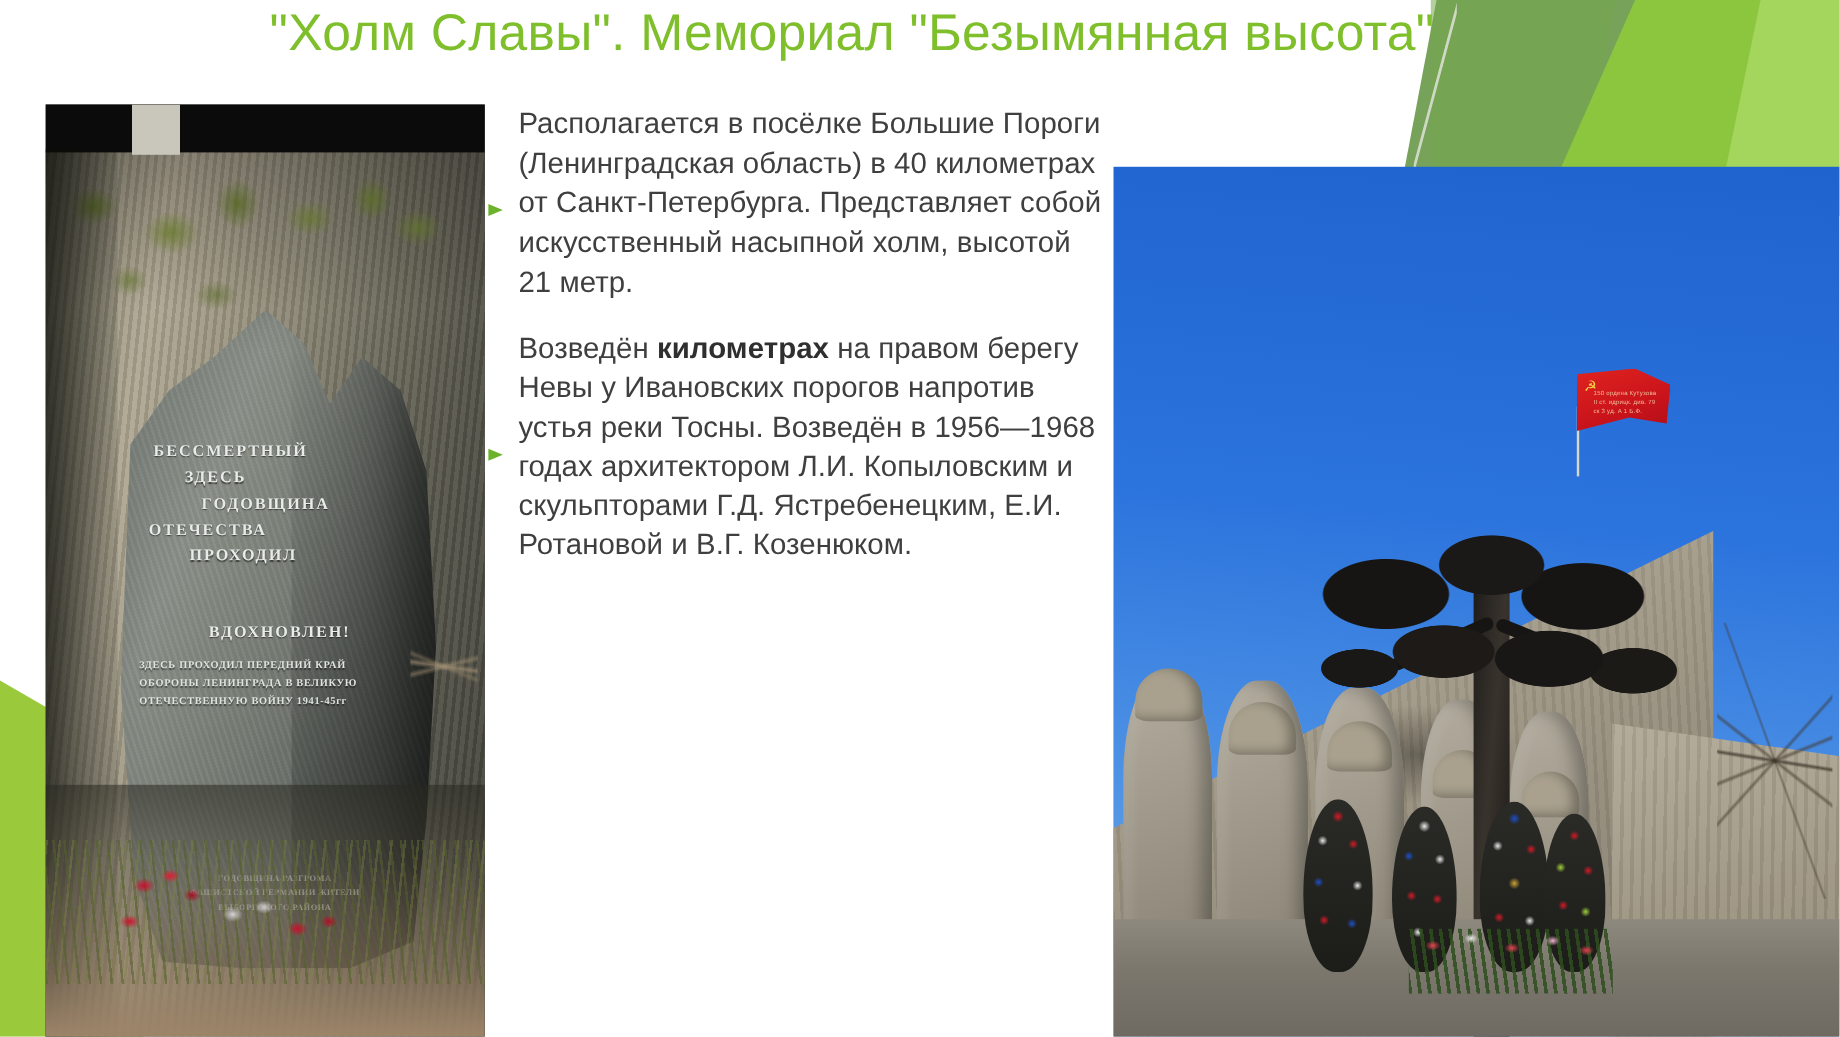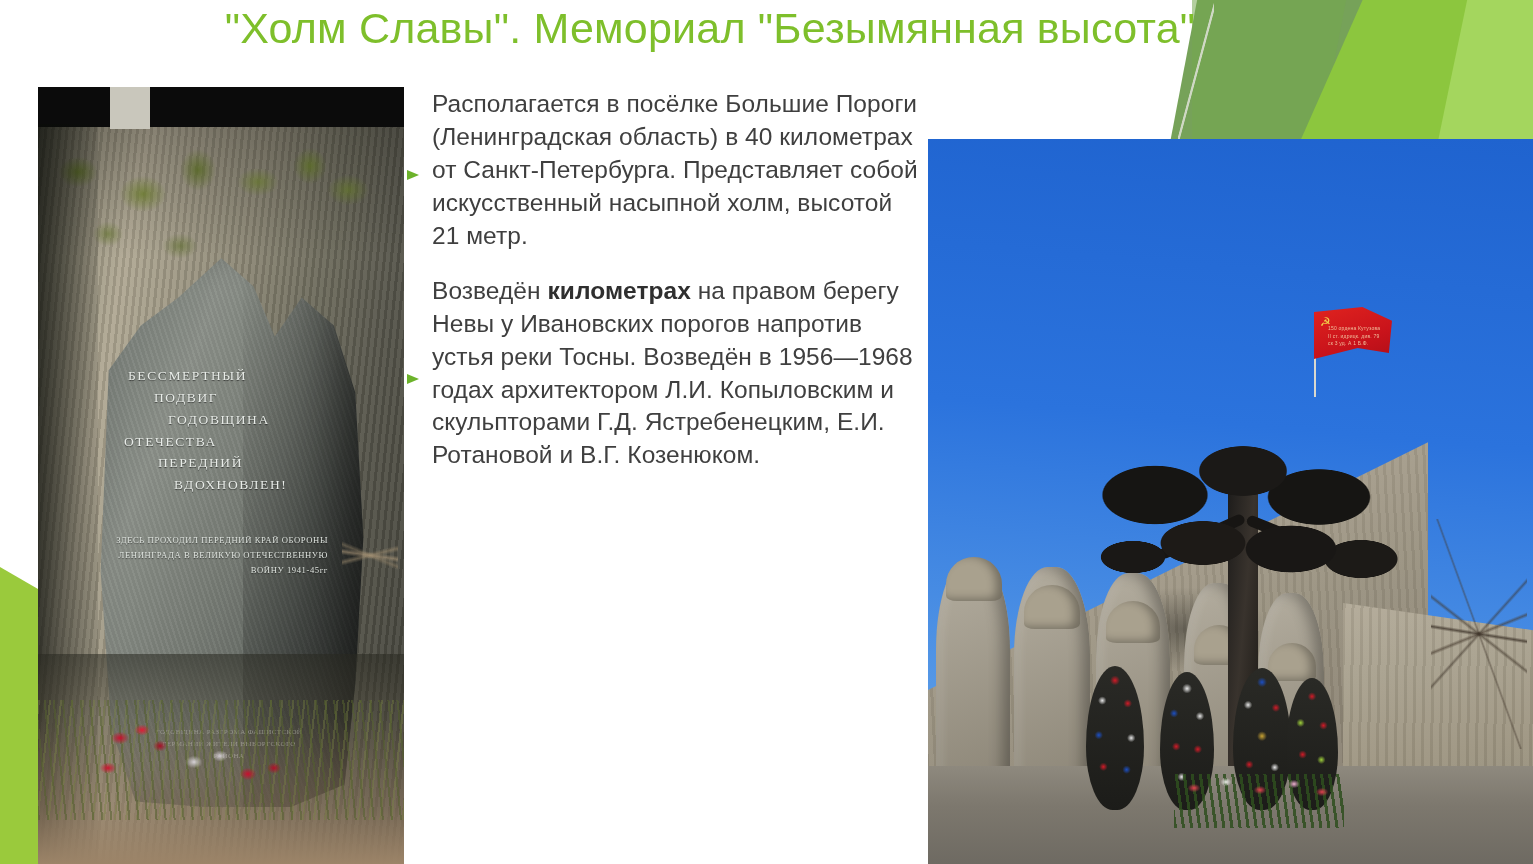--- a/index.html
+++ b/index.html
@@ -114,20 +114,21 @@
   }
   .pl-stone {
     position: absolute;
     left: 60px; top: 160px; width: 268px; height: 560px;
     background:
       repeating-linear-gradient(72deg, rgba(255,255,255,0.035) 0 2px, rgba(0,0,0,0.04) 2px 5px),
       linear-gradient(112deg, #6f7570 0%, #8b9089 28%, #767b74 52%, #5e635e 74%, #4c514d 100%);
     clip-path: polygon(4% 22%, 16% 14%, 30% 9%, 46% 2%, 58% 7%, 66% 16%, 76% 9%, 88% 14%, 96% 26%,
                        99% 52%, 96% 78%, 92% 96%, 72% 100%, 40% 100%, 14% 99%, 5% 86%, 1% 58%);
     box-shadow: inset -26px -10px 48px rgba(0,0,0,0.45);
+    font-weight: bold;
   }
   .pl-stone-shade {
     position: absolute; right: 0; top: 0; width: 46%; height: 100%;
     background: linear-gradient(100deg, rgba(0,0,0,0) 0%, rgba(0,0,0,0.30) 55%, rgba(0,0,0,0.52) 100%);
   }
   .pl-inscr {
     position: absolute;
     left: 14px; top: 118px; width: 230px;
     color: #e8ece8;
     font-size: 13.5px;
@@ -135,29 +136,29 @@
     letter-spacing: 1.6px;
     text-shadow: 0 1px 1px rgba(0,0,0,0.55);
     font-family: "Liberation Serif", serif;
   }
   .pl-inscr span { display:block; }
   .pl-inscr .i1 { padding-left: 16px; }
   .pl-inscr .i2 { padding-left: 42px; }
   .pl-inscr .i3 { padding-left: 56px; }
   .pl-inscr .i4 { padding-left: 12px; }
   .pl-inscr .i5 { padding-left: 46px; }
-  .pl-inscr .i6 { padding-left: 62px; }
+  .pl-inscr .i6 { padding-left: 62px; margin-top: 42px; }
   .pl-inscr2 {
     position: absolute;
-    left: 18px; top: 286px; width: 212px;
+    left: 18px; top: 300px; width: 212px;
     color: #dfe4df;
     font-size: 8.6px;
     line-height: 1.72;
     letter-spacing: 0.6px;
-    text-align: right;
+    text-align: left;
     text-shadow: 0 1px 1px rgba(0,0,0,0.5);
     font-family: "Liberation Serif", serif;
   }
   .pl-inscr3 {
     position: absolute;
     left: 56px; top: 480px; width: 150px;
     color: #cfd6d0;
     font-size: 7px;
     line-height: 1.7;
     letter-spacing: 0.4px;
@@ -344,24 +345,24 @@
     <div class="pl-wall"></div>
     <div class="pl-moss"></div>
     <div class="pl-darkband"></div>
     <div class="pl-pillar"></div>
     <div class="pl-shadow"></div>
 
     <div class="pl-stone">
       <div class="pl-stone-shade"></div>
       <div class="pl-inscr">
         <span class="i1">БЕССМЕРТНЫЙ</span>
-        <span class="i2">ПОДВИГ</span>
+        <span class="i2">ЗДЕСЬ</span>
         <span class="i3">ГОДОВЩИНА</span>
         <span class="i4">ОТЕЧЕСТВА</span>
-        <span class="i5">ПЕРЕДНИЙ</span>
+        <span class="i5">ПРОХОДИЛ</span>
         <span class="i6">ВДОХНОВЛЕН!</span>
       </div>
       <div class="pl-inscr2">ЗДЕСЬ ПРОХОДИЛ ПЕРЕДНИЙ КРАЙ ОБОРОНЫ ЛЕНИНГРАДА В ВЕЛИКУЮ ОТЕЧЕСТВЕННУЮ ВОЙНУ 1941-45гг</div>
       <div class="pl-inscr3">ГОДОВЩИНА РАЗГРОМА ФАШИСТСКОЙ ГЕРМАНИИ ЖИТЕЛИ ВЫБОРГСКОГО РАЙОНА</div>
     </div>
 
     <div class="pl-twigs"></div>
     <div class="pl-ground"></div>
     <div class="pl-grass"></div>
     <div class="pl-flowers"></div>

